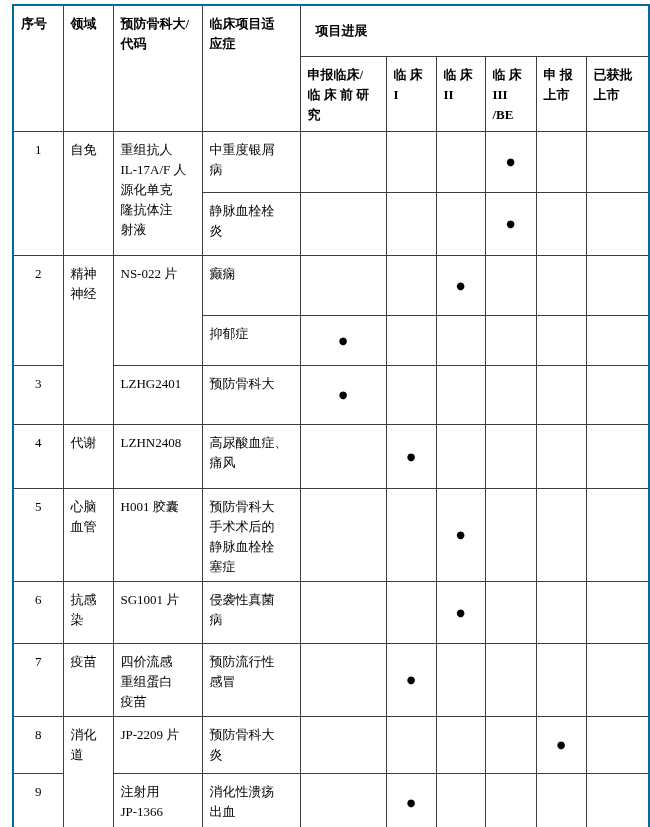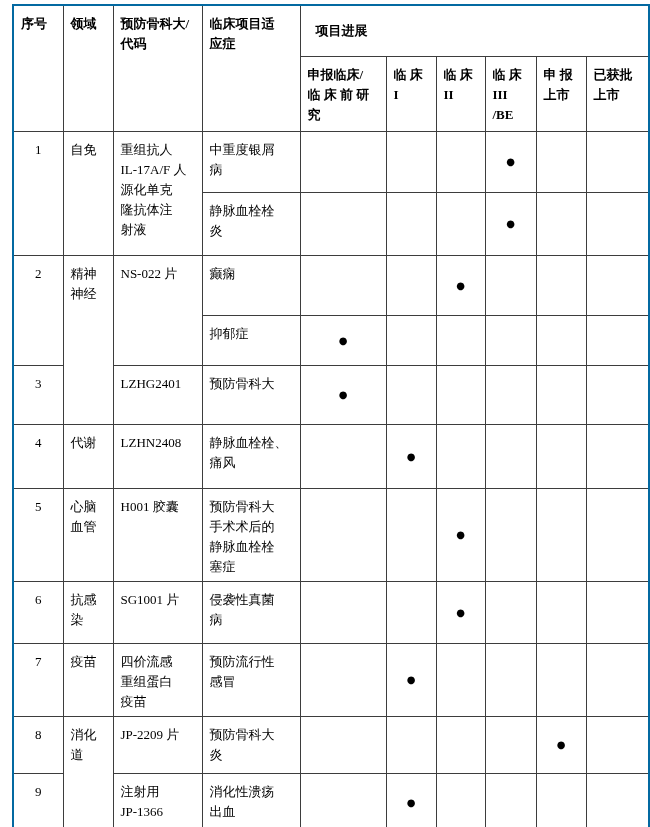--- a/index.html
+++ b/index.html
@@ -160,21 +160,21 @@
     <td class="stage-cell"></td>
     <td class="stage-cell"></td>
     <td class="stage-cell"></td>
     <td class="stage-cell"></td>
   </tr>
 
   <tr style="height:64px">
     <td class="no-cell">4</td>
     <td>代谢</td>
     <td>LZHN2408</td>
-    <td>静脉血栓栓、
+    <td>高尿酸血症、
 痛风</td>
     <td class="stage-cell"></td>
     <td class="stage-cell">●</td>
     <td class="stage-cell"></td>
     <td class="stage-cell"></td>
     <td class="stage-cell"></td>
     <td class="stage-cell"></td>
   </tr>
 
   <tr style="height:93px">

